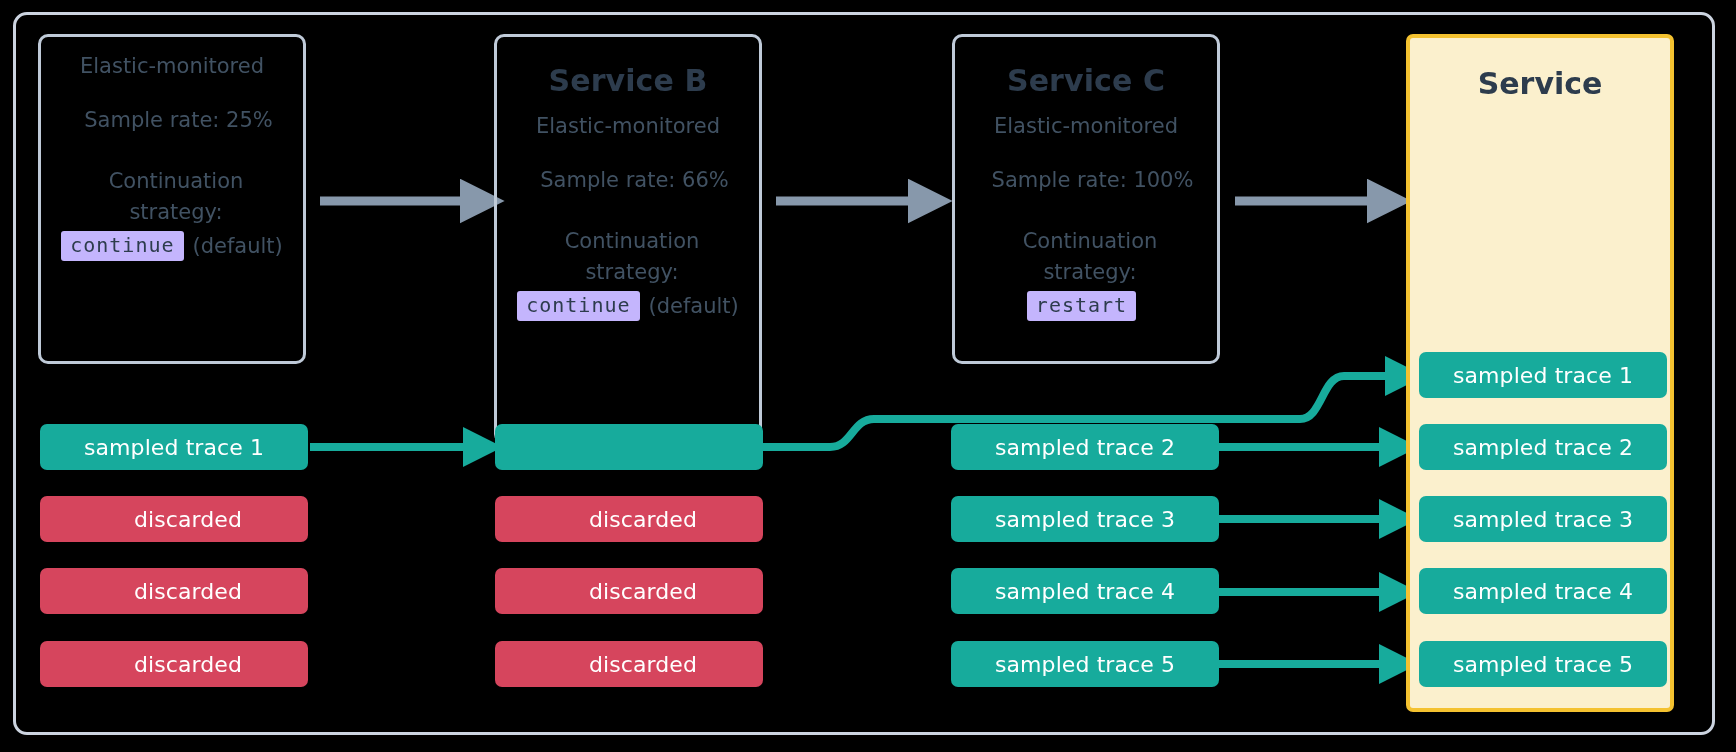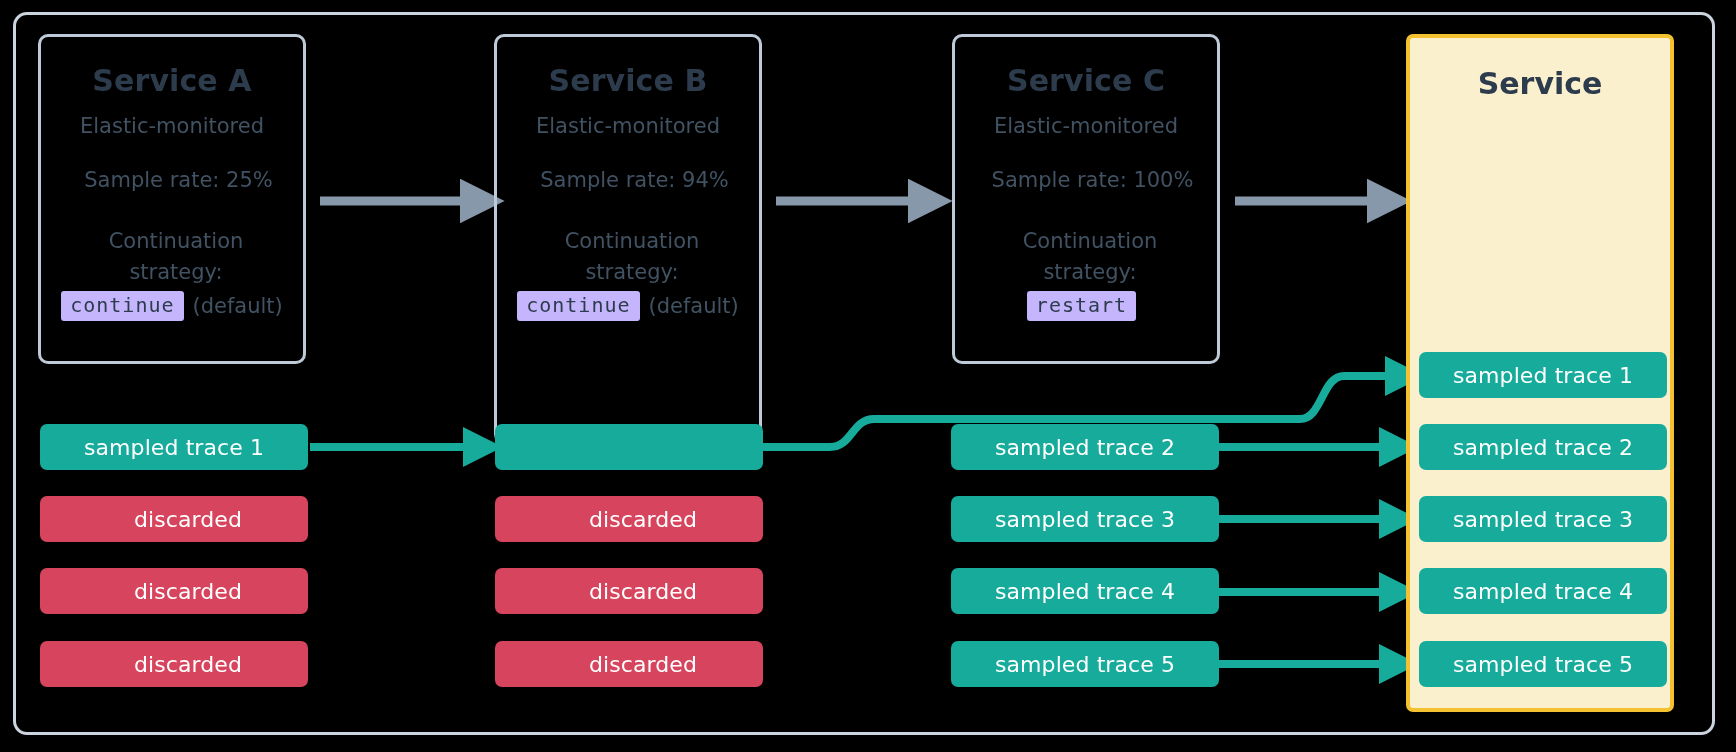--- a/index.html
+++ b/index.html
@@ -152,35 +152,34 @@
       <path d="M 760 447 L 830 447 C 852 447 852 419 874 419 L 1300 419 C 1322 419 1322 376 1344 376 L 1404 376" fill="none" stroke="#17ab9c" stroke-width="8" stroke-linecap="round" marker-end="url(#teal-head)"></path>
 
       <line x1="1216" y1="447" x2="1398" y2="447" stroke="#17ab9c" stroke-width="8" marker-end="url(#teal-head)"></line>
       <line x1="1216" y1="519" x2="1398" y2="519" stroke="#17ab9c" stroke-width="8" marker-end="url(#teal-head)"></line>
       <line x1="1216" y1="592" x2="1398" y2="592" stroke="#17ab9c" stroke-width="8" marker-end="url(#teal-head)"></line>
       <line x1="1216" y1="664" x2="1398" y2="664" stroke="#17ab9c" stroke-width="8" marker-end="url(#teal-head)"></line>
     </g>
   </svg>
 
   <div class="service-card" style="left:38px; top:34px; width:268px; height:330px;">
-    <div class="service-title">Service A</div>
     <div class="service-sub">Elastic-monitored</div>
     <div class="service-rate">Sample rate: 25%</div>
     <div class="service-strategy-label">Continuation</div>
     <div class="service-strategy-label">strategy:</div>
     <div class="strategy-row">
       <span class="code-chip">continue</span>
       <span>(default)</span>
     </div>
   </div>
 
   <div class="service-card" style="left:494px; top:34px; width:268px; height:410px;">
     <div class="service-title">Service B</div>
     <div class="service-sub">Elastic-monitored</div>
-    <div class="service-rate">Sample rate: 94%</div>
+    <div class="service-rate">Sample rate: 66%</div>
     <div class="service-strategy-label">Continuation</div>
     <div class="service-strategy-label">strategy:</div>
     <div class="strategy-row">
       <span class="code-chip">continue</span>
       <span>(default)</span>
     </div>
   </div>
 
   <div class="service-card" style="left:952px; top:34px; width:268px; height:330px;">
     <div class="service-title">Service C</div>

